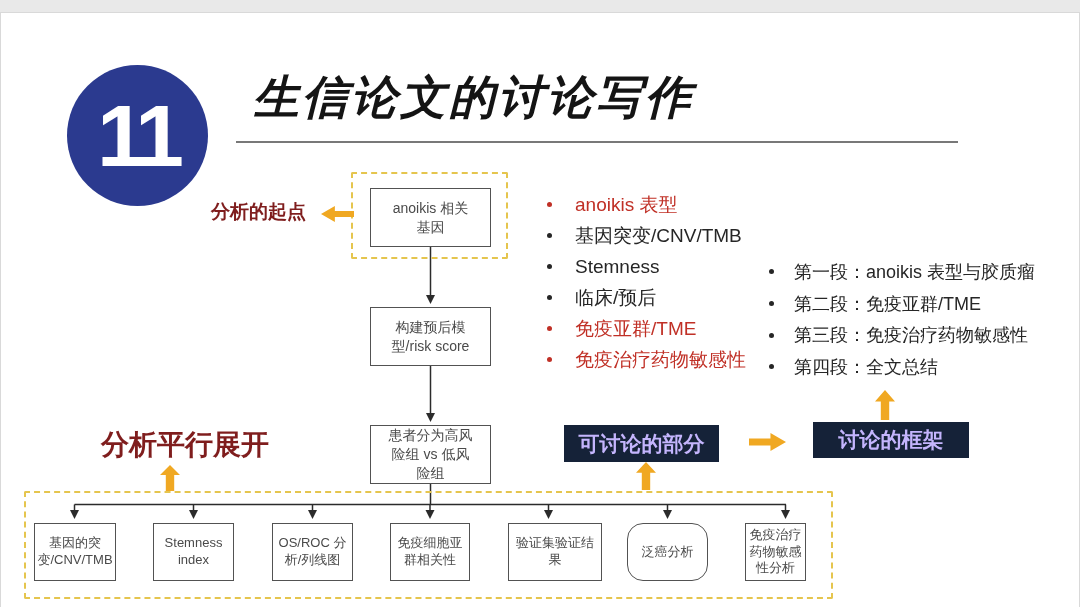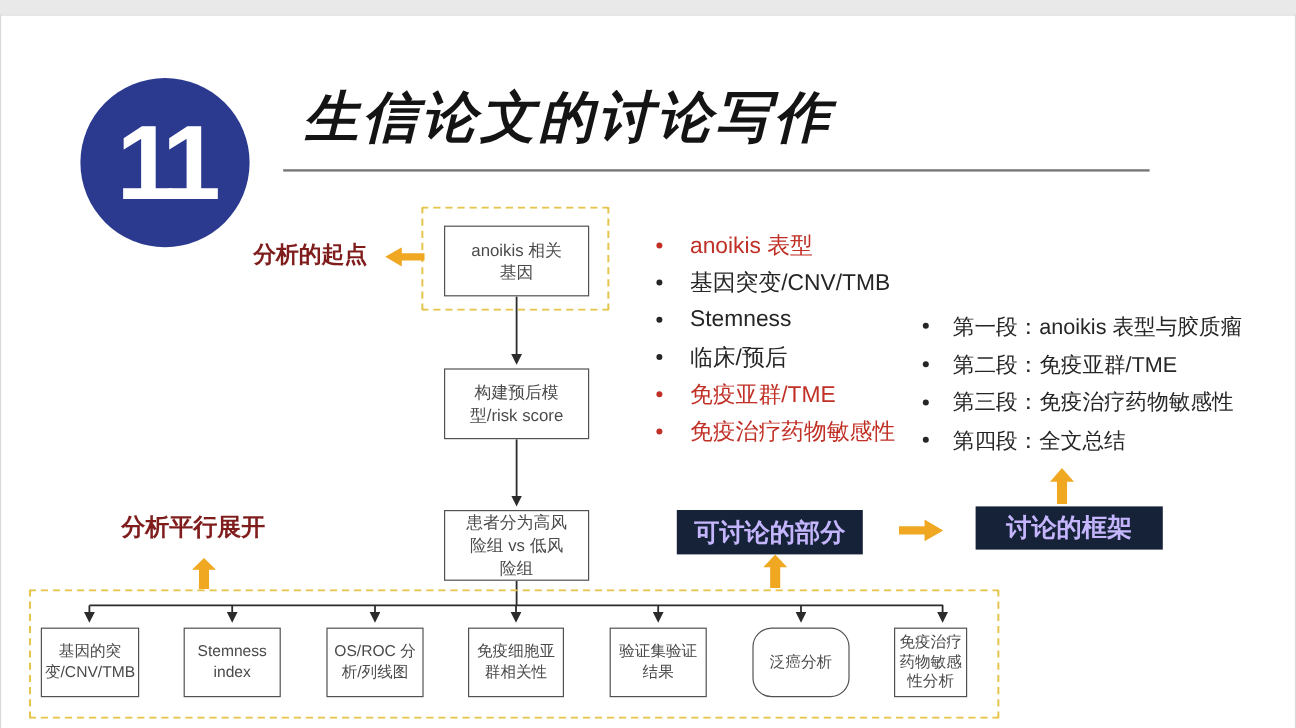--- a/index.html
+++ b/index.html
@@ -41,27 +41,27 @@
   .fnode{
     background:#fff;border:1.5px solid var(--box-border);box-sizing:border-box;
     display:flex;align-items:center;justify-content:center;text-align:center;
     color:var(--box-text);font-size:14px;line-height:1.35;padding:2px 17px;
   }
   .n1{left:369px;top:175px;width:121px;height:59px;}
   .n2{left:369px;top:294px;width:121px;height:59px;}
   .n3{left:369px;top:412px;width:121px;height:59px;}
   .bnode{top:510px;height:58px;font-size:13px;line-height:1.3;padding:2px 3px;}
   .bA{left:33px;width:82px;} .bB{left:152px;width:81px;} .bC{left:271px;width:81px;}
-  .bD{left:389px;width:80px;} .bE{left:507px;width:81px;} .bF{left:626px;width:81px;border-radius:16px;}
+  .bD{left:389px;width:80px;} .bE{left:507px;width:94px;} .bF{left:626px;width:81px;border-radius:16px;}
   .bG{left:744px;width:61px;}
 
   
   .flow-label{font-weight:bold;color:#7f1d1d;white-space:nowrap;}
   .lbl-start{left:210px;top:186px;font-size:19px;}
-  .lbl-parallel{left:100px;top:413px;font-size:20px;}
+  .lbl-parallel{left:100px;top:413px;font-size:28px;}
 
   
   .navy-box{
     background:var(--dark-navy);color:#c4b5fd;font-weight:bold;font-size:21px;
     display:flex;align-items:center;justify-content:center;white-space:nowrap;
   }
   .nb1{left:563px;top:412px;width:155px;height:37px;}
   .nb2{left:812px;top:409px;width:156px;height:36px;}
 
   

